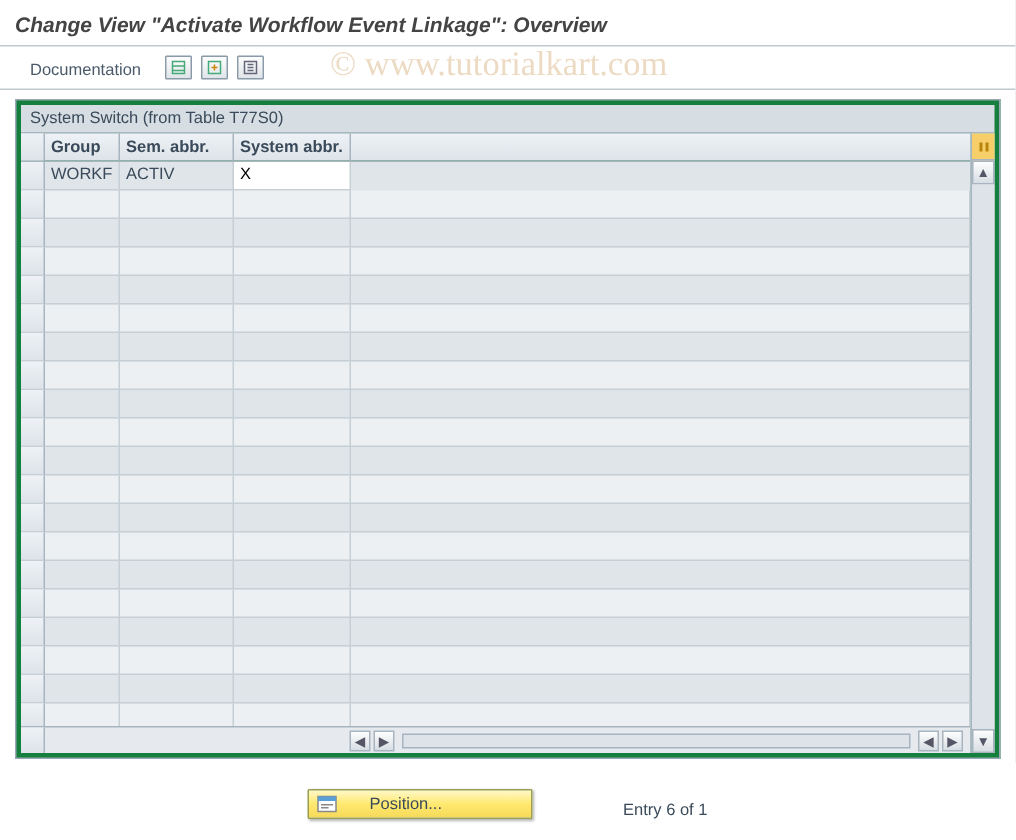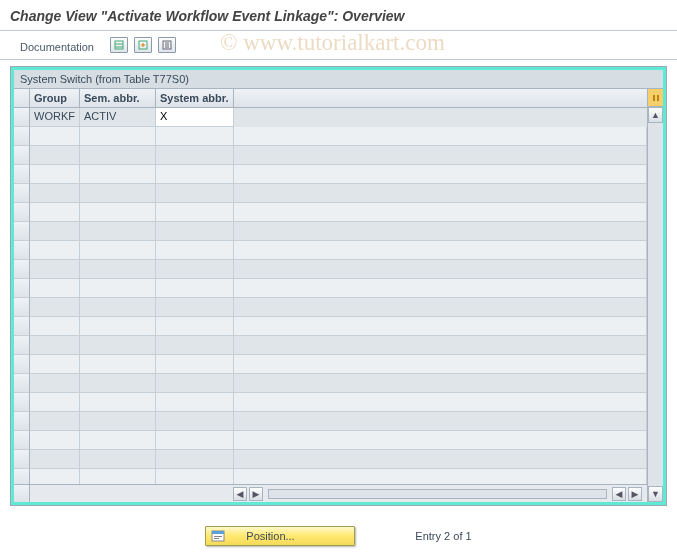--- a/index.html
+++ b/index.html
@@ -42,21 +42,21 @@
       background: linear-gradient(#fdfdfd, #e0e5ea);
       border-radius: 1px;
       cursor: pointer;
       display: inline-flex;
       align-items: center;
       justify-content: center;
     }
     .panel-area {
       border: 1px solid #9aa8b5;
       margin: 6px 10px 0 10px;
-      background: #5eead4;
+      background: #15803d;
       padding: 3px;
     }
     .panel-header {
       background: #d6dde3;
       padding: 3px 6px;
       color: #3a4a5a;
       border-bottom: 1px solid #a8b4c0;
     }
     .grid-wrap {
       display: flex;
@@ -140,21 +140,21 @@
       width: 14px; height: 14px;
       background: linear-gradient(#fdfdfd,#d8dee4);
       border: 1px solid #a8b4c0;
       display:flex;align-items:center;justify-content:center;
       font-size:9px;color:#556;margin:0 1px;
     }
     .htrack { height:10px; background:#dde3e9; border:1px solid #a8b4c0; }
     .hflex { flex:1; }
     .bottom-area {
       display: flex;
-      align-items: center;
+      align-items: flex-end;
       justify-content: center;
       gap: 60px;
       margin-top: 20px;
     }
     .position-btn {
       display: flex;
       align-items: center;
       padding: 2px 4px;
       width: 150px;
       background: linear-gradient(#fff8c8, #ffe96f 50%, #f6d95a);
@@ -396,16 +396,16 @@
     <span class="pbicon">
       <svg width="14" height="12">
           <rect x="1" y="1" width="12" height="10" fill="#fff" stroke="#888"></rect>
           <rect x="1" y="1" width="12" height="3" fill="#5aa0d8"></rect>
           <rect x="3" y="6" width="8" height="1" fill="#888"></rect>
           <rect x="3" y="8" width="5" height="1" fill="#888"></rect>
         </svg>
     </span>
     <span>Position...</span>
   </div>
-  <span class="entry-text">Entry 2 of 1</span>
+  <span class="entry-text">Entry 6 of 1</span>
 </div>
 
 <div class="watermark">© www.tutorialkart.com</div>
 
 </body></html>

